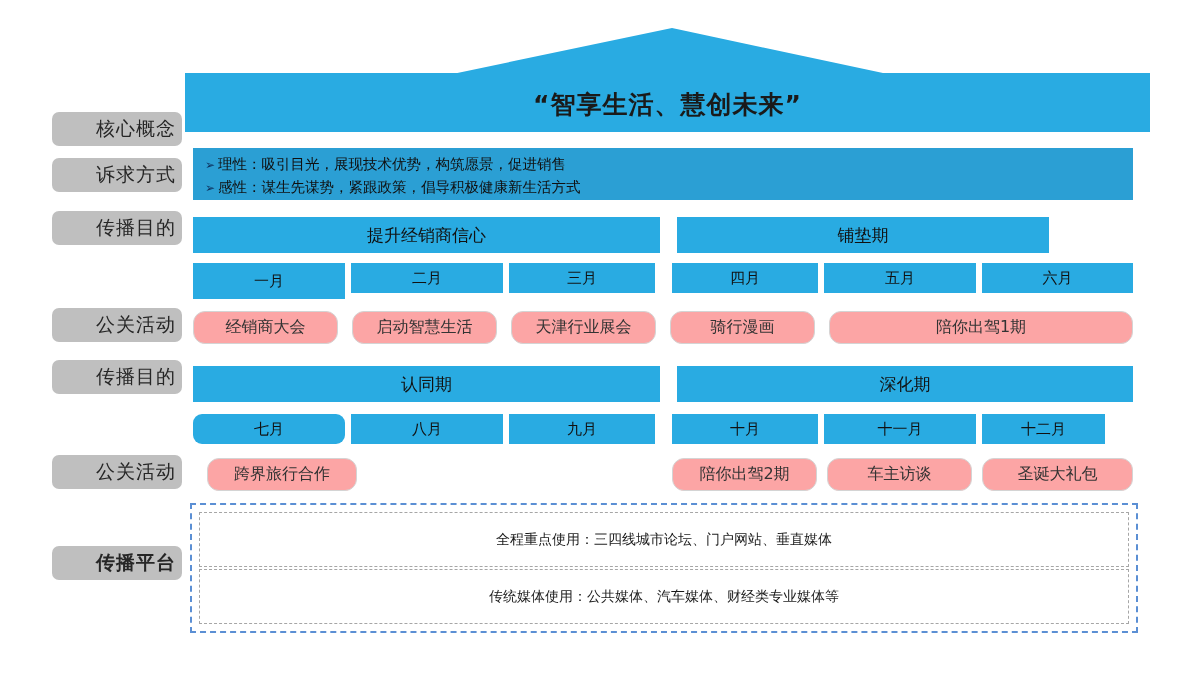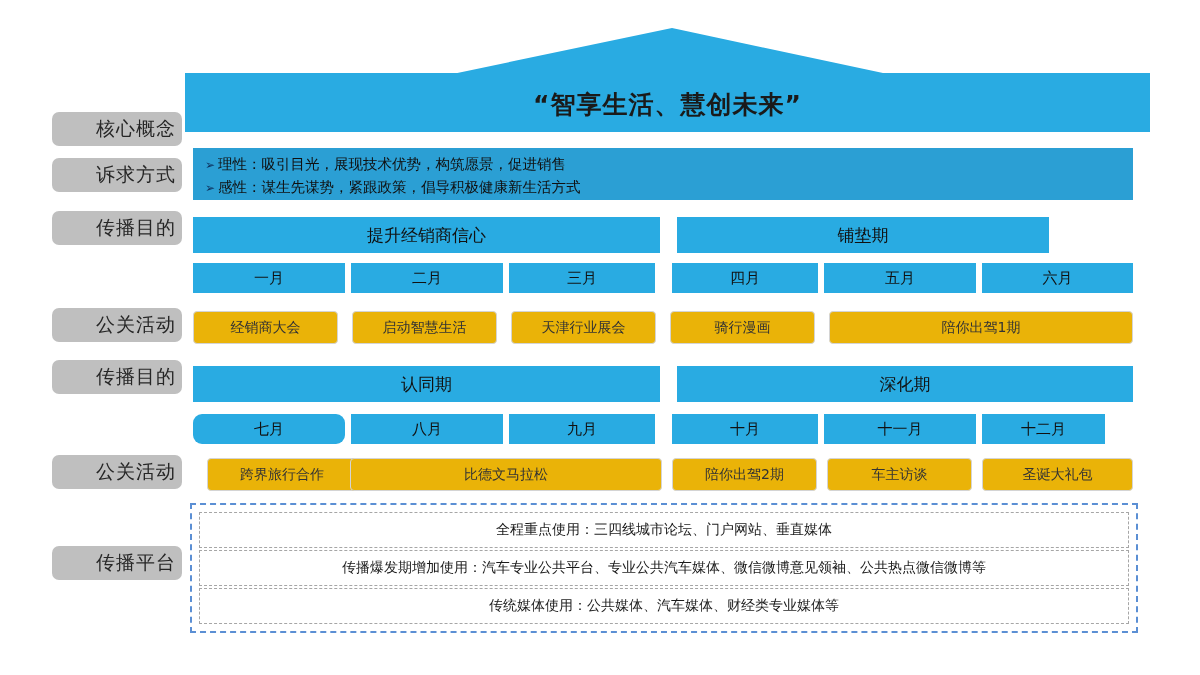--- a/index.html
+++ b/index.html
@@ -16,21 +16,21 @@
     position: absolute;
     background: #bfbfbf;
     color: #262626;
     border-radius: 7px;
     display: flex; align-items: center; justify-content: center;
     font-size: 19px;
     letter-spacing: 1px;
     white-space: nowrap;
     padding-left: 38px;
   }
-  .rowlabel.bold { font-weight: normal; }
+  .rowlabel.bold { font-weight: bold; }
 
   
   #banner-wrap { position: absolute; left: 185px; top: 28px; width: 965px; height: 108px; }
   #banner-title {
     position: absolute; left: 0; top: 60px; width: 965px;
     text-align: center;
     font-size: 25px; font-weight: bold; color: #1a1a1a;
     letter-spacing: 1px;
     white-space: nowrap;
   }
@@ -56,25 +56,25 @@
     background: #29abe2;
     display: flex; align-items: center; justify-content: center;
     color: #111; white-space: nowrap;
   }
   .phasebar { font-size: 17px; }
   .monthbar { font-size: 15px; }
 
   
   .actbox {
     position: absolute;
-    background: #eab308;
+    background: #fca5a5;
     border: 1px solid #d4d4d4;
-    border-radius: 4px;
+    border-radius: 12px;
     display: flex; align-items: center; justify-content: center;
-    font-size: 14px; color: #333;
+    font-size: 16px; color: #333;
     white-space: nowrap;
   }
 
   
   #platform {
     position: absolute; left: 190px; top: 503px;
     width: 948px; height: 130px;
     border: 2px dashed #5b8fd4;
     padding: 7px;
     display: flex; flex-direction: column; justify-content: flex-start;
@@ -123,21 +123,21 @@
     </div>
     <div class="appeal-line">
       <span class="arrowglyph">➢</span>
       <span>感性：谋生先谋势，紧跟政策，倡导积极健康新生活方式</span>
     </div>
   </div>
 
   <div class="bluebar phasebar" style="left:193px; top:217px; width:467px; height:36px;">提升经销商信心</div>
   <div class="bluebar phasebar" style="left:677px; top:217px; width:372px; height:36px;">铺垫期</div>
 
-  <div class="bluebar monthbar" style="left:193px; top:263px; width:152px; height:30px;">一月</div>
+  <div class="bluebar monthbar" style="left:193px; top:263px; width:152px; height:36px;">一月</div>
   <div class="bluebar monthbar" style="left:351px; top:263px; width:152px; height:30px;">二月</div>
   <div class="bluebar monthbar" style="left:509px; top:263px; width:146px; height:30px;">三月</div>
   <div class="bluebar monthbar" style="left:672px; top:263px; width:146px; height:30px;">四月</div>
   <div class="bluebar monthbar" style="left:824px; top:263px; width:152px; height:30px;">五月</div>
   <div class="bluebar monthbar" style="left:982px; top:263px; width:151px; height:30px;">六月</div>
 
   <div class="actbox" style="left:193px; top:311px; width:145px; height:33px;">经销商大会</div>
   <div class="actbox" style="left:352px; top:311px; width:145px; height:33px;">启动智慧生活</div>
   <div class="actbox" style="left:511px; top:311px; width:145px; height:33px;">天津行业展会</div>
   <div class="actbox" style="left:670px; top:311px; width:145px; height:33px;">骑行漫画</div>
@@ -147,24 +147,22 @@
   <div class="bluebar phasebar" style="left:677px; top:366px; width:456px; height:36px;">深化期</div>
 
   <div class="bluebar monthbar" style="left:193px; top:414px; width:152px; height:30px;border-radius:9px;">七月</div>
   <div class="bluebar monthbar" style="left:351px; top:414px; width:152px; height:30px;">八月</div>
   <div class="bluebar monthbar" style="left:509px; top:414px; width:146px; height:30px;">九月</div>
   <div class="bluebar monthbar" style="left:824px; top:414px; width:152px; height:30px;">十一月</div>
   <div class="bluebar monthbar" style="left:672px; top:414px; width:146px; height:30px;">十月</div>
   <div class="bluebar monthbar" style="left:982px; top:414px; width:123px; height:30px;">十二月</div>
 
   <div class="actbox" style="left:190px; top:458px; width:150px; height:33px;margin-left:17px;">跨界旅行合作</div>
-  <div class="actbox" style="left:350px; top:458px; width:312px; height:33px;">比德文马拉松</div>
   <div class="actbox" style="left:672px; top:458px; width:145px; height:33px;">陪你出驾2期</div>
   <div class="actbox" style="left:827px; top:458px; width:145px; height:33px;">车主访谈</div>
   <div class="actbox" style="left:982px; top:458px; width:151px; height:33px;">圣诞大礼包</div>
 
   <div id="platform">
     <div class="platrow">全程重点使用：三四线城市论坛、门户网站、垂直媒体</div>
-    <div class="platrow">传播爆发期增加使用：汽车专业公共平台、专业公共汽车媒体、微信微博意见领袖、公共热点微信微博等</div>
     <div class="platrow">传统媒体使用：公共媒体、汽车媒体、财经类专业媒体等</div>
   </div>
 
 </div>
 
 </body></html>

